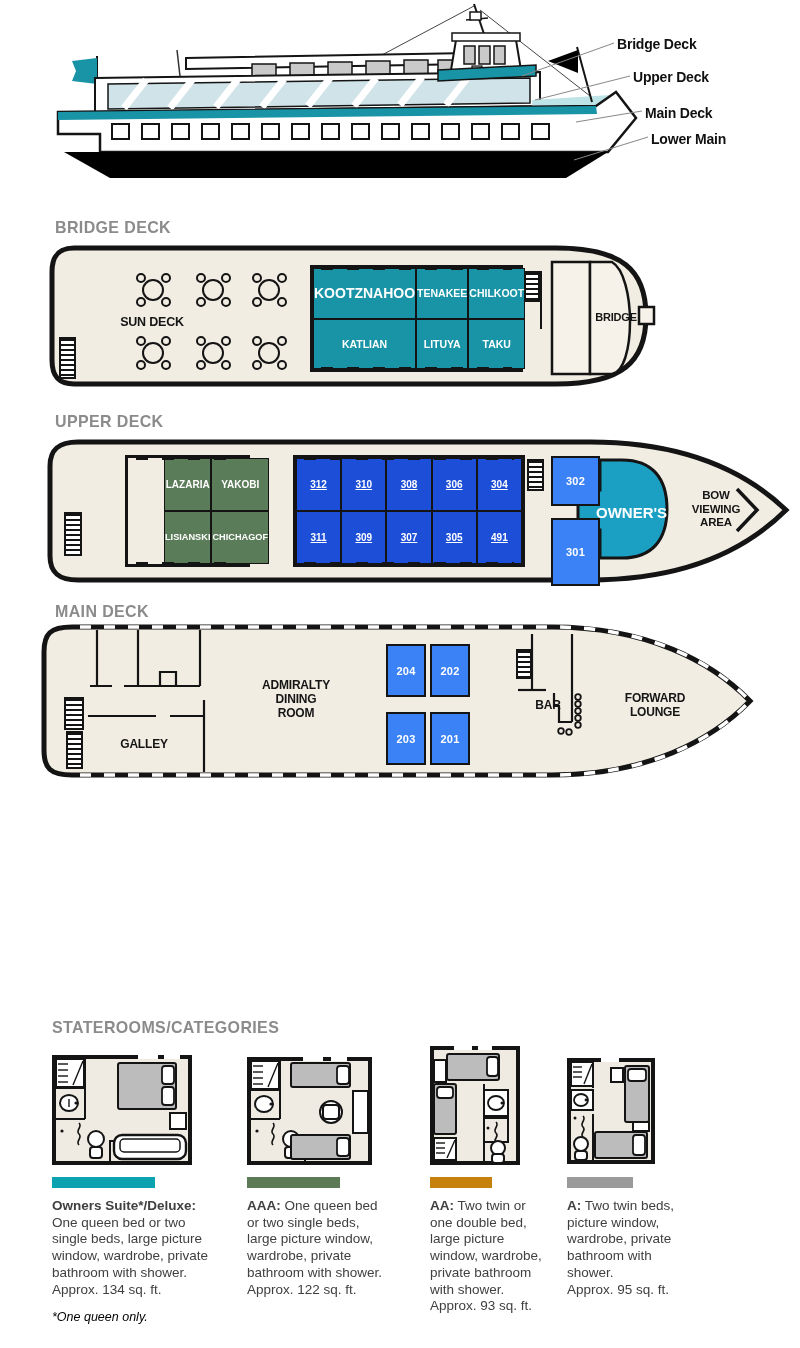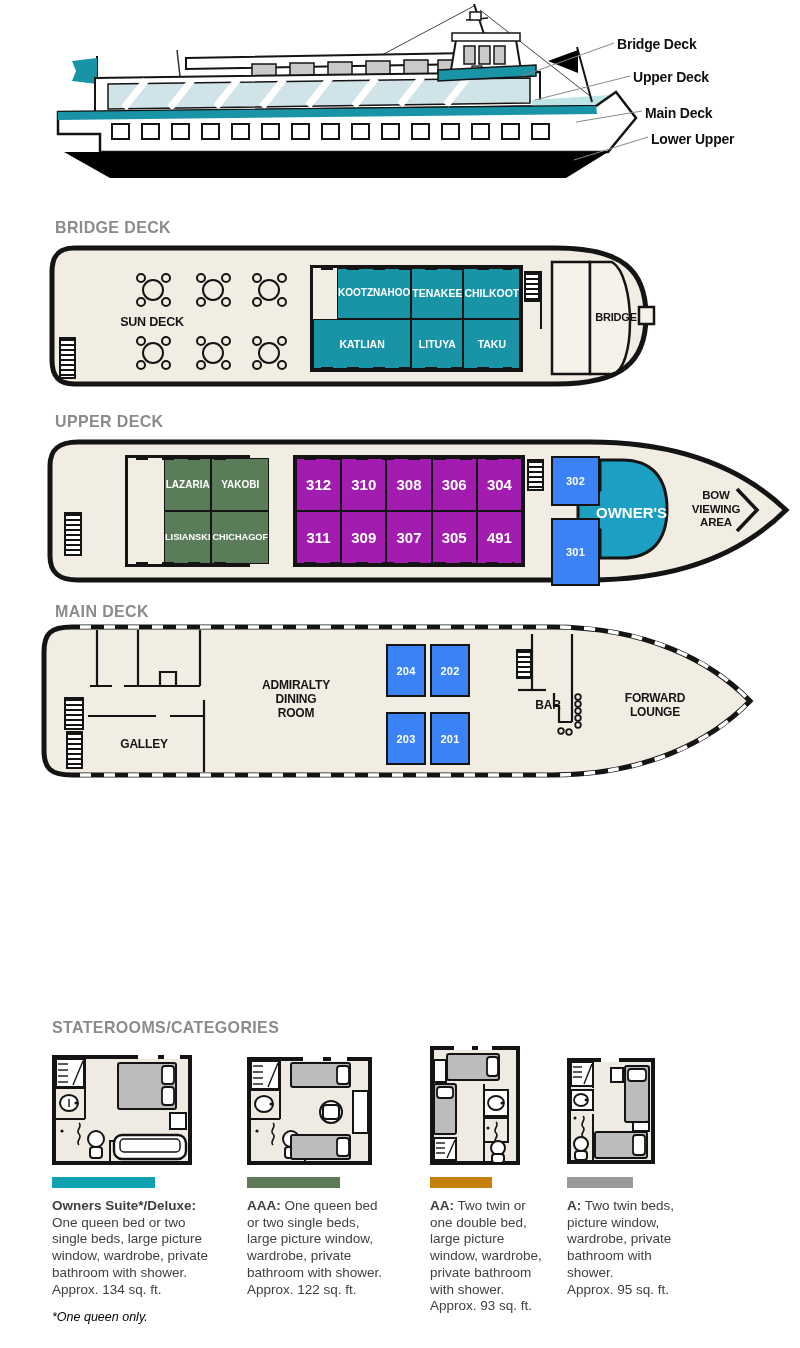--- a/index.html
+++ b/index.html
@@ -5,24 +5,24 @@
   html,body{margin:0;padding:0;background:#fff;}
   *{box-sizing:border-box;}
   .page{position:relative;width:800px;height:1348px;background:#fff;font-family:"Liberation Sans",sans-serif;overflow:hidden;}
   svg{position:absolute;}
   .deck-title{position:absolute;color:#8B8B8B;font-weight:bold;font-size:17px;letter-spacing:.4px;transform:scaleX(.94);transform-origin:left;white-space:nowrap;}
   .deck-label{position:absolute;font-weight:bold;font-size:14px;color:#111;white-space:nowrap;letter-spacing:-.2px;}
   .room-label{position:absolute;font-weight:bold;color:#151515;font-size:12px;text-align:center;white-space:pre-line;line-height:1.18;letter-spacing:-.2px;}
   .grid{position:absolute;display:grid;border:3px solid #141414;}
   .grid .cell{display:flex;align-items:center;justify-content:center;color:#fff;font-weight:bold;border:1.5px solid #141414;text-align:center;line-height:1;}
   .t-cell{background:#1894A6;font-size:10.5px;}
-  .t-cell.sm{font-size:10px;margin-left:24px;}
+  .t-cell.sm{font-size:14px;}
   .g-cell{background:#5A7C58;font-size:10px;}
   .g-cell.sm{font-size:9.2px;}
-  .n-cell{background:#a21caf;font-size:15px;}
+  .n-cell{background:#1d4ed8;font-size:10px;text-decoration:underline;}
   .doors::before,.doors::after{content:"";position:absolute;left:8px;right:8px;height:4px;background:repeating-linear-gradient(90deg,#141414 0 12px,transparent 12px 26px);}
   .doors::before{top:-2px;}
   .doors::after{bottom:-2px;}
   .cabin{position:absolute;display:flex;align-items:center;justify-content:center;color:#fff;font-weight:bold;font-size:11px;border:2.5px solid #141414;background:#3b82f6;letter-spacing:.2px;}
   .stairs{position:absolute;border:2px solid #141414;background-color:#fff;background-image:repeating-linear-gradient(180deg,#141414 0 1.6px,transparent 1.6px 5px);}
   .owners-label{position:absolute;color:#fff;font-weight:bold;font-size:15px;text-align:right;}
   .cat-bar{position:absolute;height:11px;}
   .cat-text{position:absolute;font-size:13.5px;line-height:1.24;color:#404040;}
   .cat-text .area{display:block;}
   .footnote{position:absolute;font-size:12.5px;font-style:italic;color:#000;}
@@ -110,21 +110,21 @@
     <g stroke="#888" stroke-width="1">
       <line x1="614" y1="43" x2="522" y2="76"></line>
       <line x1="630" y1="76" x2="535" y2="100"></line>
       <line x1="642" y1="111" x2="576" y2="122"></line>
       <line x1="648" y1="137" x2="574" y2="160"></line>
     </g>
   </svg>
   <div class="deck-label" style="left:617px;top:36px;">Bridge Deck</div>
   <div class="deck-label" style="left:633px;top:69px;">Upper Deck</div>
   <div class="deck-label" style="left:645px;top:105px;">Main Deck</div>
-  <div class="deck-label" style="left:651px;top:131px;">Lower Upper</div>
+  <div class="deck-label" style="left:651px;top:131px;">Lower Main</div>
 
   <div class="deck-title" style="left:55px;top:218px;">BRIDGE DECK</div>
   <svg style="left:0;top:0" width="800" height="420" viewBox="0 0 800 420">
     <path d="M74 248 L556 248 C622 248 646 270 646 316 C646 362 622 384 556 384 L74 384 C58 384 52 376 52 360 L52 272 C52 256 58 248 74 248 Z" fill="#F2EDE3" stroke="#141414" stroke-width="5"></path>
     <rect x="552" y="262" width="38" height="112" fill="#F6F2EA" stroke="#141414" stroke-width="2.5"></rect>
     <path d="M590 262 H612 C636 276 636 370 612 374 H590 Z" fill="#F6F2EA" stroke="#141414" stroke-width="2.5"></path>
     <rect x="639" y="307" width="15" height="17" fill="#F6F2EA" stroke="#141414" stroke-width="2.5"></rect>
     <path d="M541 271 V329" stroke="#141414" stroke-width="2" fill="none"></path>
   </svg>
 

